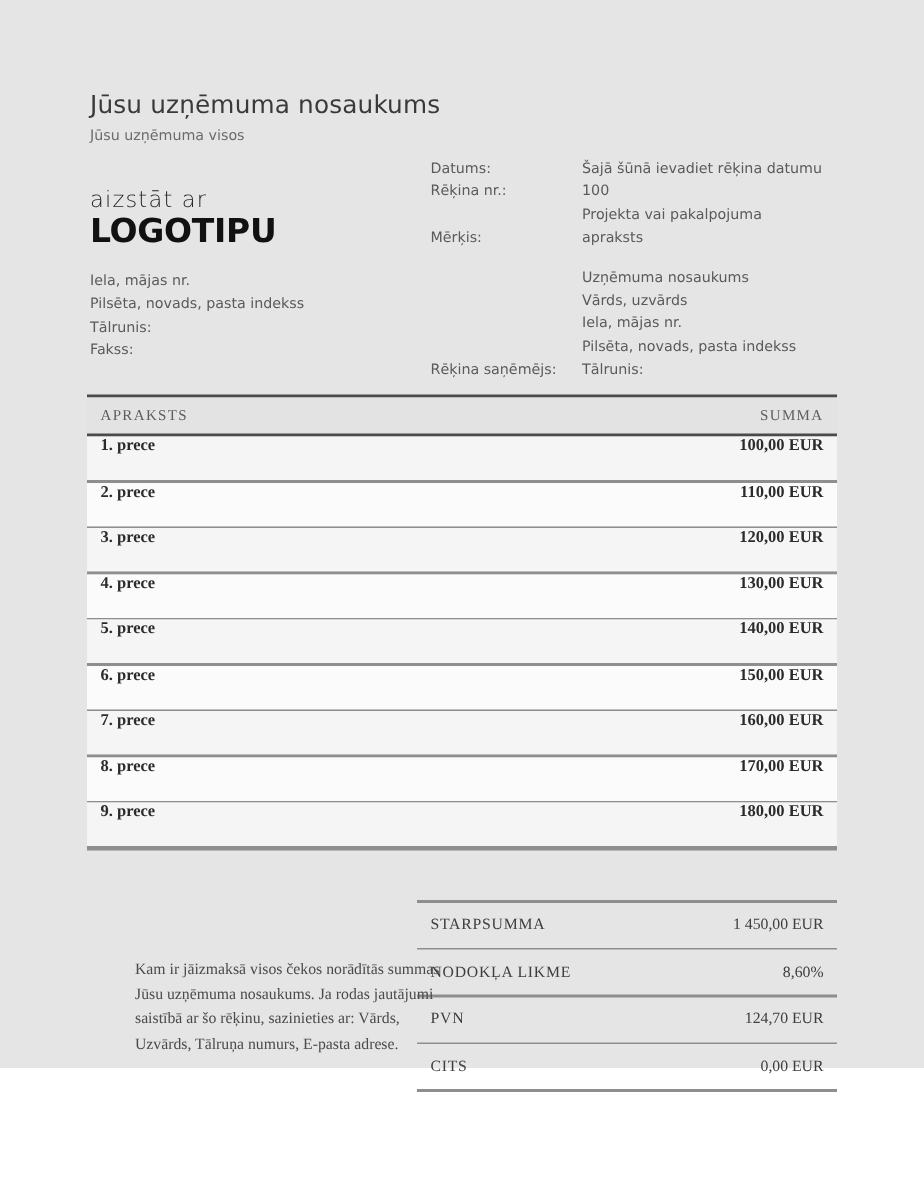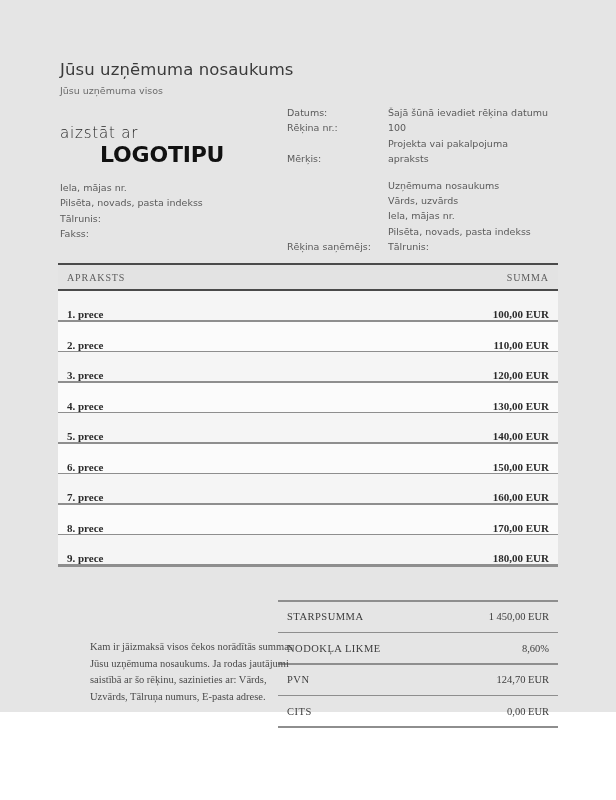--- a/index.html
+++ b/index.html
@@ -71,21 +71,20 @@
     line-height: 1.05;
   }
   .logo-line2 {
     font-family: "DejaVu Sans", sans-serif;
     font-size: 22px;
     font-weight: 700;
     color: #111111;
     letter-spacing: -0.2px;
     line-height: 1.05;
     margin-top: 1px;
-    margin-left: 40px;
   }
 
   .sender-address {
     position: absolute;
     left: 60px;
     top: 180px;
     width: 240px;
     font-family: "DejaVu Sans", sans-serif;
     font-size: 9.5px;
     color: #5a5a5a;
@@ -159,21 +158,21 @@
     box-sizing: border-box;
   }
   .items-head span {
     font-family: "Liberation Serif", serif;
     font-size: 10px;
     color: #5d5d5d;
     letter-spacing: 0.9px;
   }
   .item-row {
     display: flex;
-    align-items: flex-end;
+    align-items: flex-start;
     justify-content: space-between;
     height: 29px;
     padding: 0 9px;
     box-sizing: border-box;
     background: #fbfbfb;
   }
   .item-row.alt { background: #f5f5f5; }
   .item-desc {
     font-family: "Liberation Serif", serif;
     font-size: 11px;

